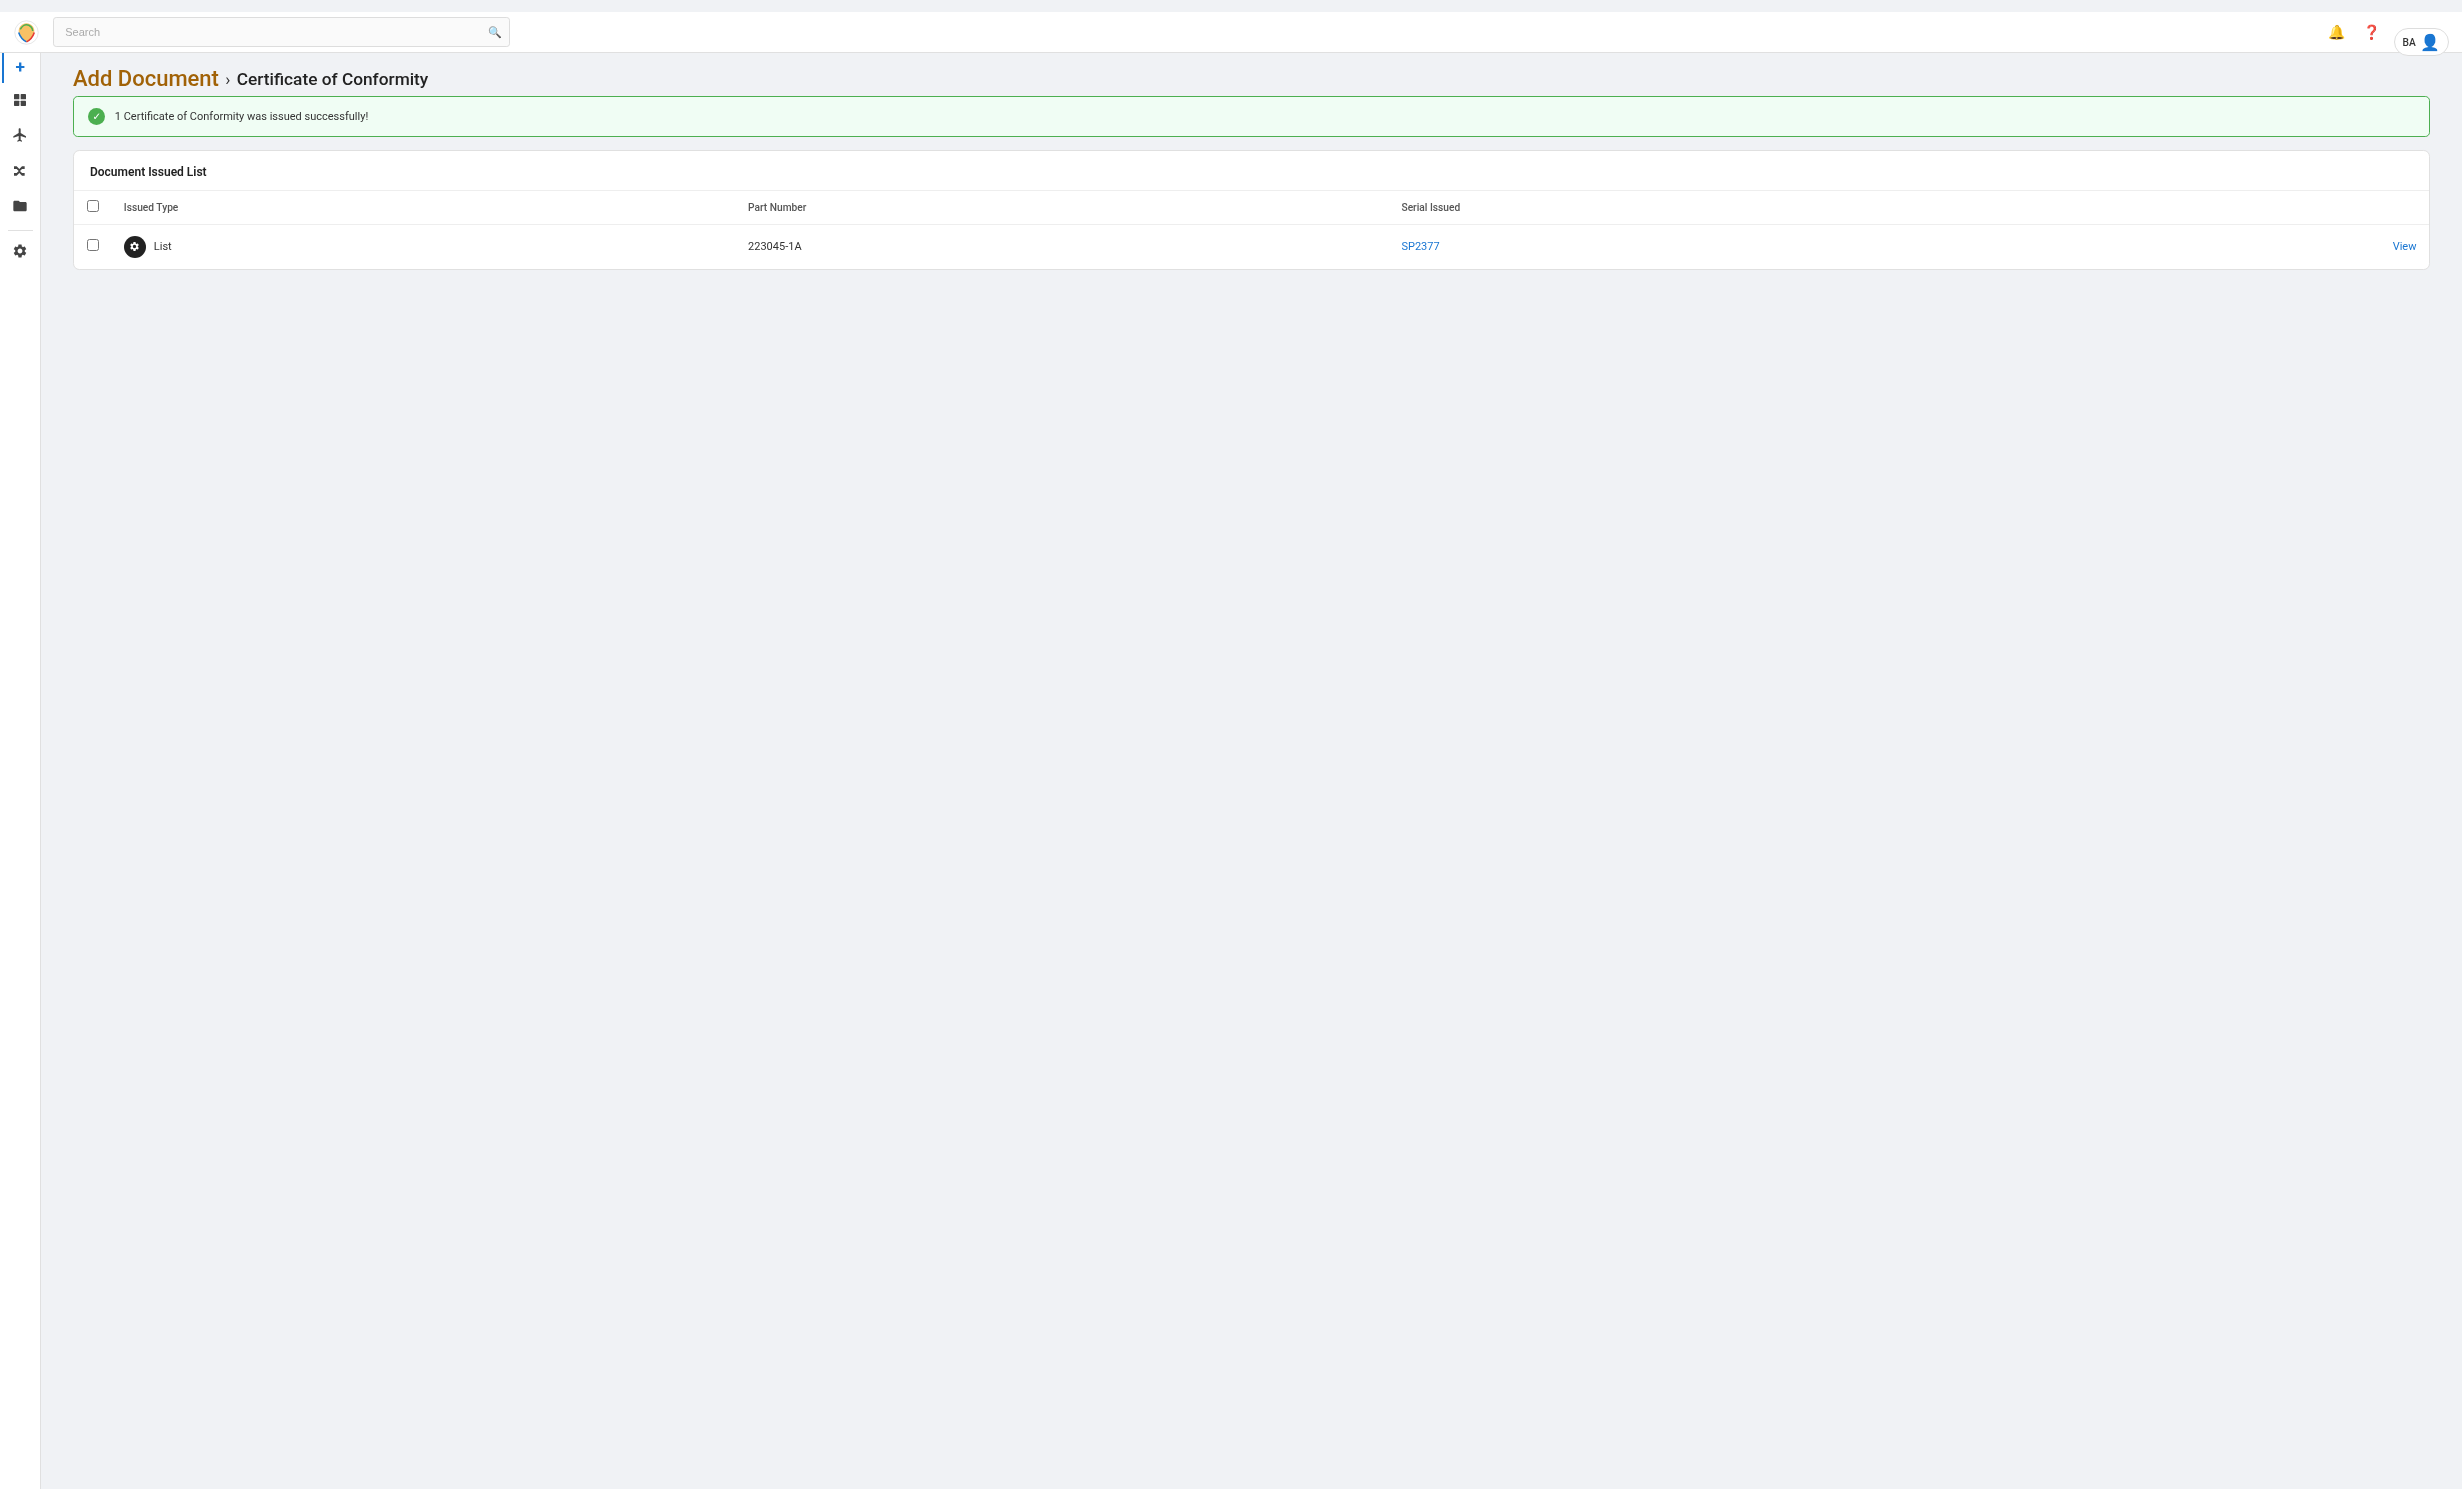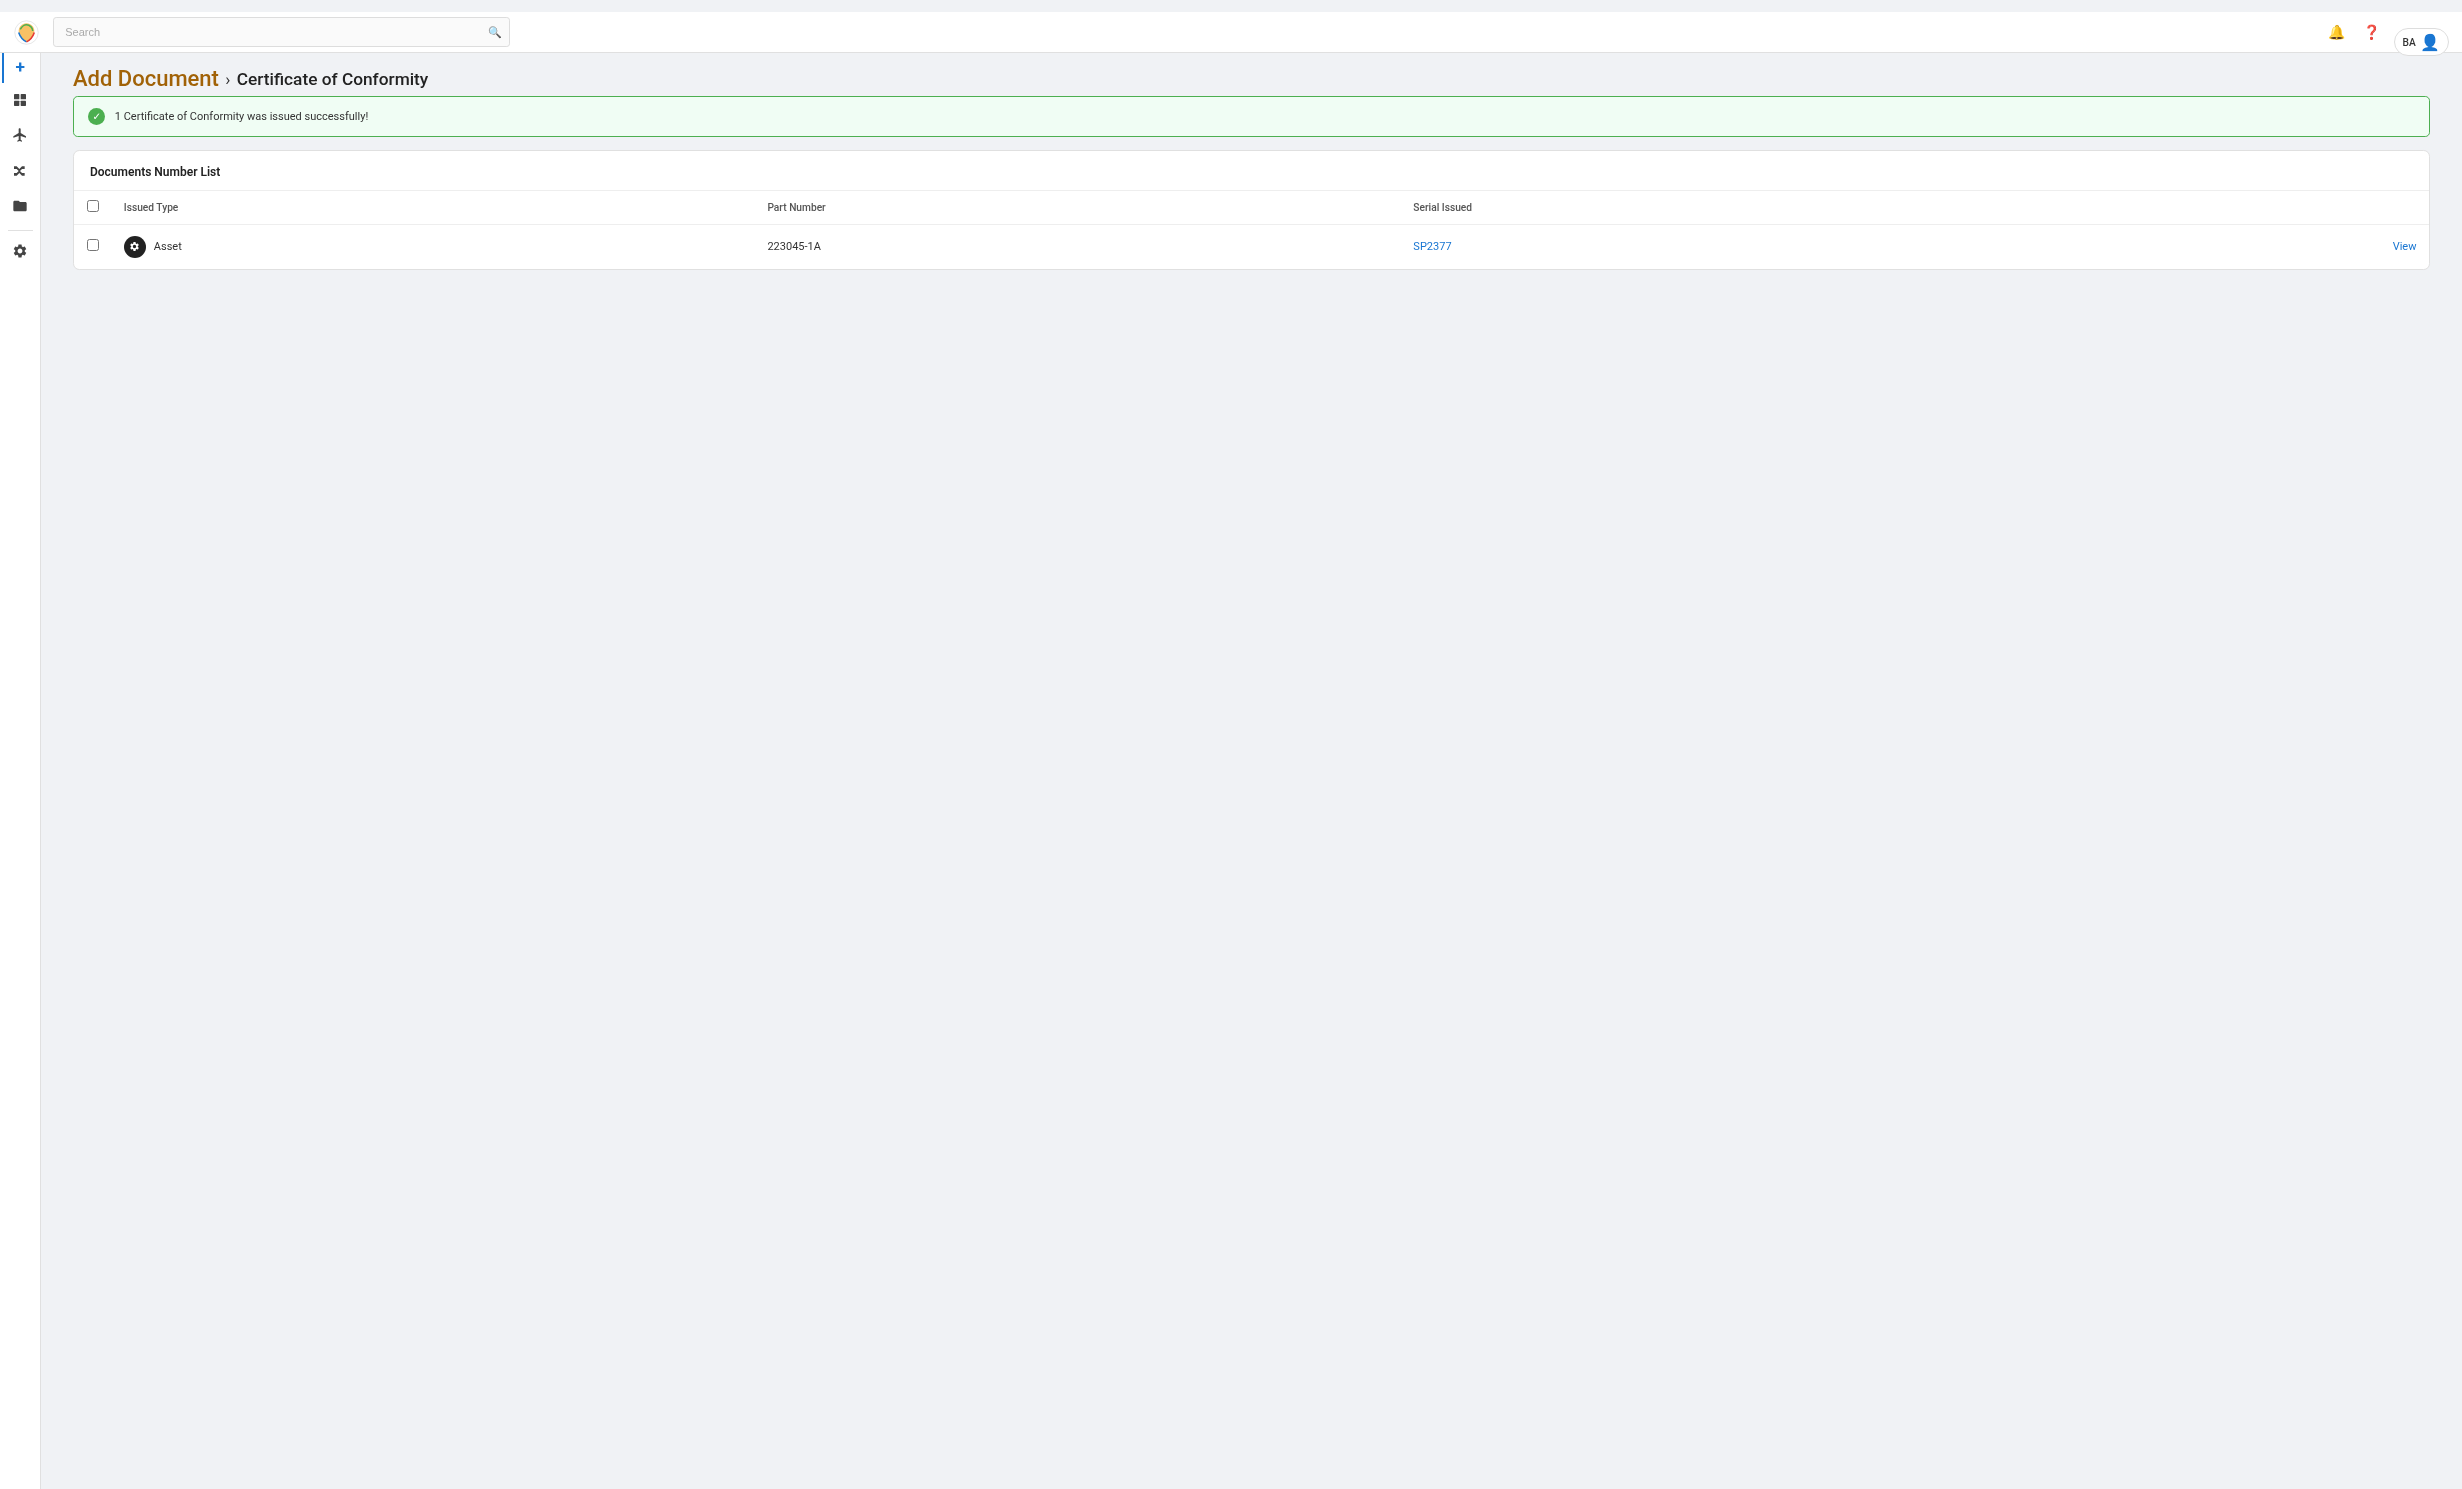--- a/index.html
+++ b/index.html
@@ -233,21 +233,21 @@
       <span class="breadcrumb-separator">›</span>
       <span class="breadcrumb-current">Certificate of Conformity</span>
     </div>
 
     <div class="success-banner">
       <div class="success-icon">✓</div>
       <span class="success-text">1 Certificate of Conformity was issued successfully!</span>
     </div>
 
     <div class="table-card">
-      <div class="table-card-header">Documents Number List</div>
+      <div class="table-card-header">Document Issued List</div>
       <table class="doc-table">
         <thead>
           <tr>
             <th class="checkbox-col">
               <input type="checkbox" style="">
             </th>
             <th>Issued Type</th>
             <th>Part Number</th>
             <th>Serial Issued</th>
             <th class="action-col"></th>
@@ -258,21 +258,21 @@
             <td class="checkbox-col">
               <input type="checkbox" style="">
             </td>
             <td>
               <div class="asset-cell">
                 <div class="part-icon">
                   <svg width="11" height="11" viewBox="0 0 24 24" fill="white">
                     <path d="M19.14 12.94c.04-.3.06-.61.06-.94 0-.32-.02-.64-.07-.94l2.03-1.58c.18-.14.23-.41.12-.61l-1.92-3.32c-.12-.22-.37-.29-.59-.22l-2.39.96c-.5-.38-1.03-.7-1.62-.94l-.36-2.54c-.04-.24-.24-.41-.48-.41h-3.84c-.24 0-.43.17-.47.41l-.36 2.54c-.59.24-1.13.57-1.62.94l-2.39-.96c-.22-.08-.47 0-.59.22L2.74 8.87c-.12.21-.08.47.12.61l2.03 1.58c-.05.3-.09.63-.09.94s.02.64.07.94l-2.03 1.58c-.18.14-.23.41-.12.61l1.92 3.32c.12.22.37.29.59.22l2.39-.96c.5.38 1.03.7 1.62.94l.36 2.54c.05.24.24.41.48.41h3.84c.24 0 .44-.17.47-.41l.36-2.54c.59-.24 1.13-.56 1.62-.94l2.39.96c.22.08.47 0 .59-.22l1.92-3.32c.12-.22.07-.47-.12-.61l-2.01-1.58zM12 15.6c-1.98 0-3.6-1.62-3.6-3.6s1.62-3.6 3.6-3.6 3.6 1.62 3.6 3.6-1.62 3.6-3.6 3.6z"></path>
                   </svg>
                 </div>
-                <span>Asset</span>
+                <span>List</span>
               </div>
             </td>
             <td>223045-1A</td>
             <td>
               <a class="serial-link" href="#">SP2377</a>
             </td>
             <td class="action-col">
               <a class="view-link" href="#">View</a>
             </td>
           </tr>

